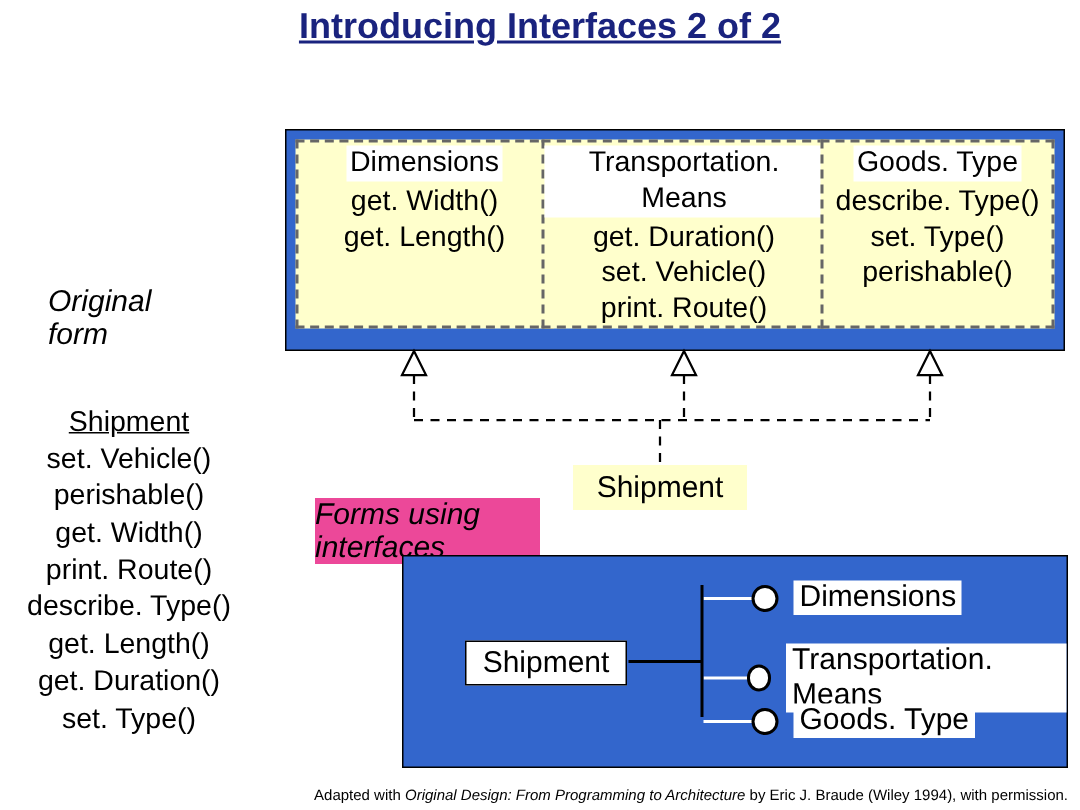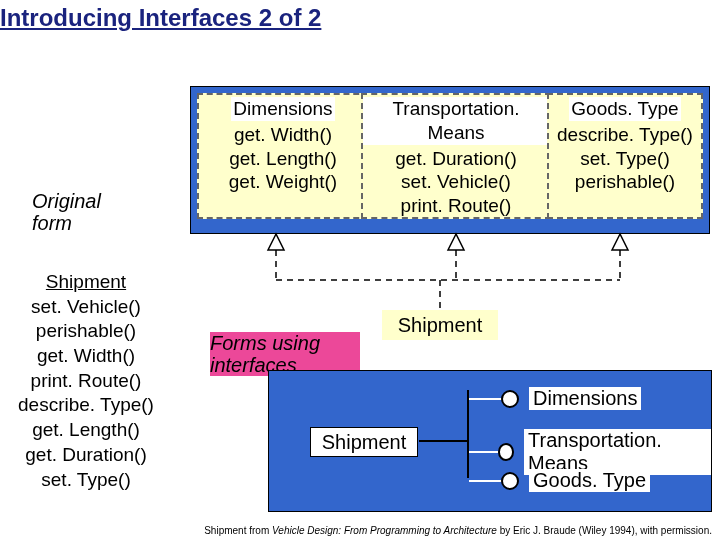--- a/index.html
+++ b/index.html
@@ -5,21 +5,21 @@
   * { box-sizing: border-box; margin: 0; padding: 0; }
   body {
     width: 720px;
     height: 540px;
     font-family: Arial, sans-serif;
     background: #fff;
     position: relative;
     overflow: hidden;
   }
   .title {
-    text-align: left;
+    text-align: center;
     color: #1a237e;
     font-size: 24px;
     font-weight: bold;
     text-decoration: underline;
     padding-top: 4px;
     line-height: 1.2;
   }
   .main-box {
     position: absolute;
     left: 190px;
@@ -149,21 +149,20 @@
 <body>
 
 <div class="title">Introducing Interfaces 2 of 2</div>
 
 <div class="main-box">
   <div class="interface-box iface1">
     <span class="interface-title">Dimensions</span>
     <div class="interface-methods">
       <div>get. Width()</div>
       <div>get. Length()</div>
-      <div>get. Weight()</div>
     </div>
   </div>
   <div class="interface-box iface2">
     <span class="interface-title">Transportation. Means</span>
     <div class="interface-methods">
       <div>get. Duration()</div>
       <div>set. Vehicle()</div>
       <div>print. Route()</div>
     </div>
   </div>
@@ -227,14 +226,14 @@
 
   <line x1="276" y1="280" x2="620" y2="280" stroke="#000" stroke-width="1.5" stroke-dasharray="6,5"></line>
 
   <line x1="440" y1="280" x2="440" y2="310" stroke="#000" stroke-width="1.5" stroke-dasharray="6,5"></line>
 
   <line x1="419" y1="441" x2="468" y2="441" stroke="#000" stroke-width="2"></line>
   <line x1="468" y1="390" x2="468" y2="478" stroke="#000" stroke-width="2"></line>
 </svg>
 
 <div class="footnote">
-  <span>Shipment from </span><em>Vehicle Design: From Programming to Architecture</em><span> by Eric J. Braude (Wiley 1994), with permission.</span>
+  <span>Adapted with </span><em>Original Design: From Programming to Architecture</em><span> by Eric J. Braude (Wiley 1994), with permission.</span>
 </div>
 
 </body></html>

